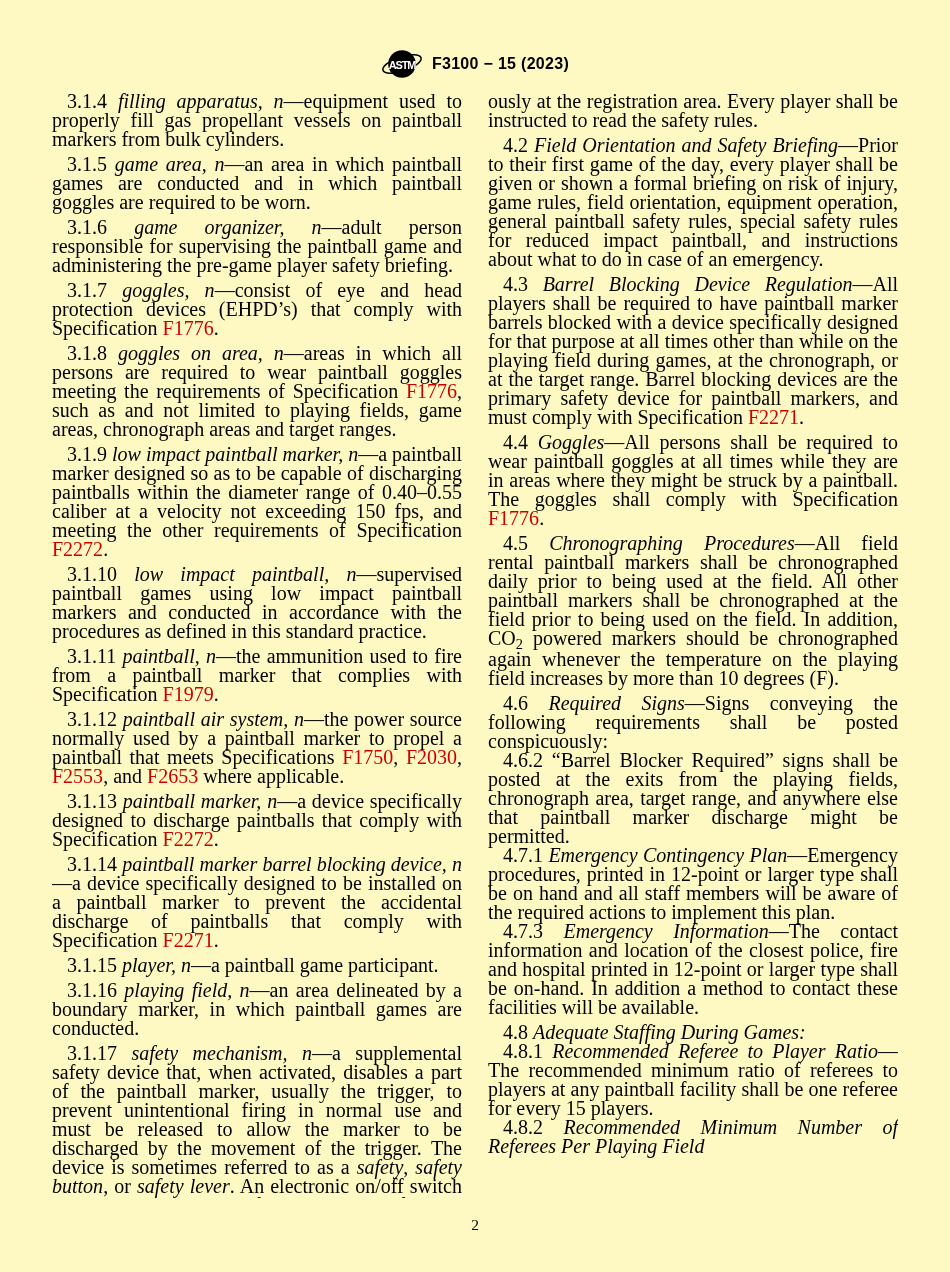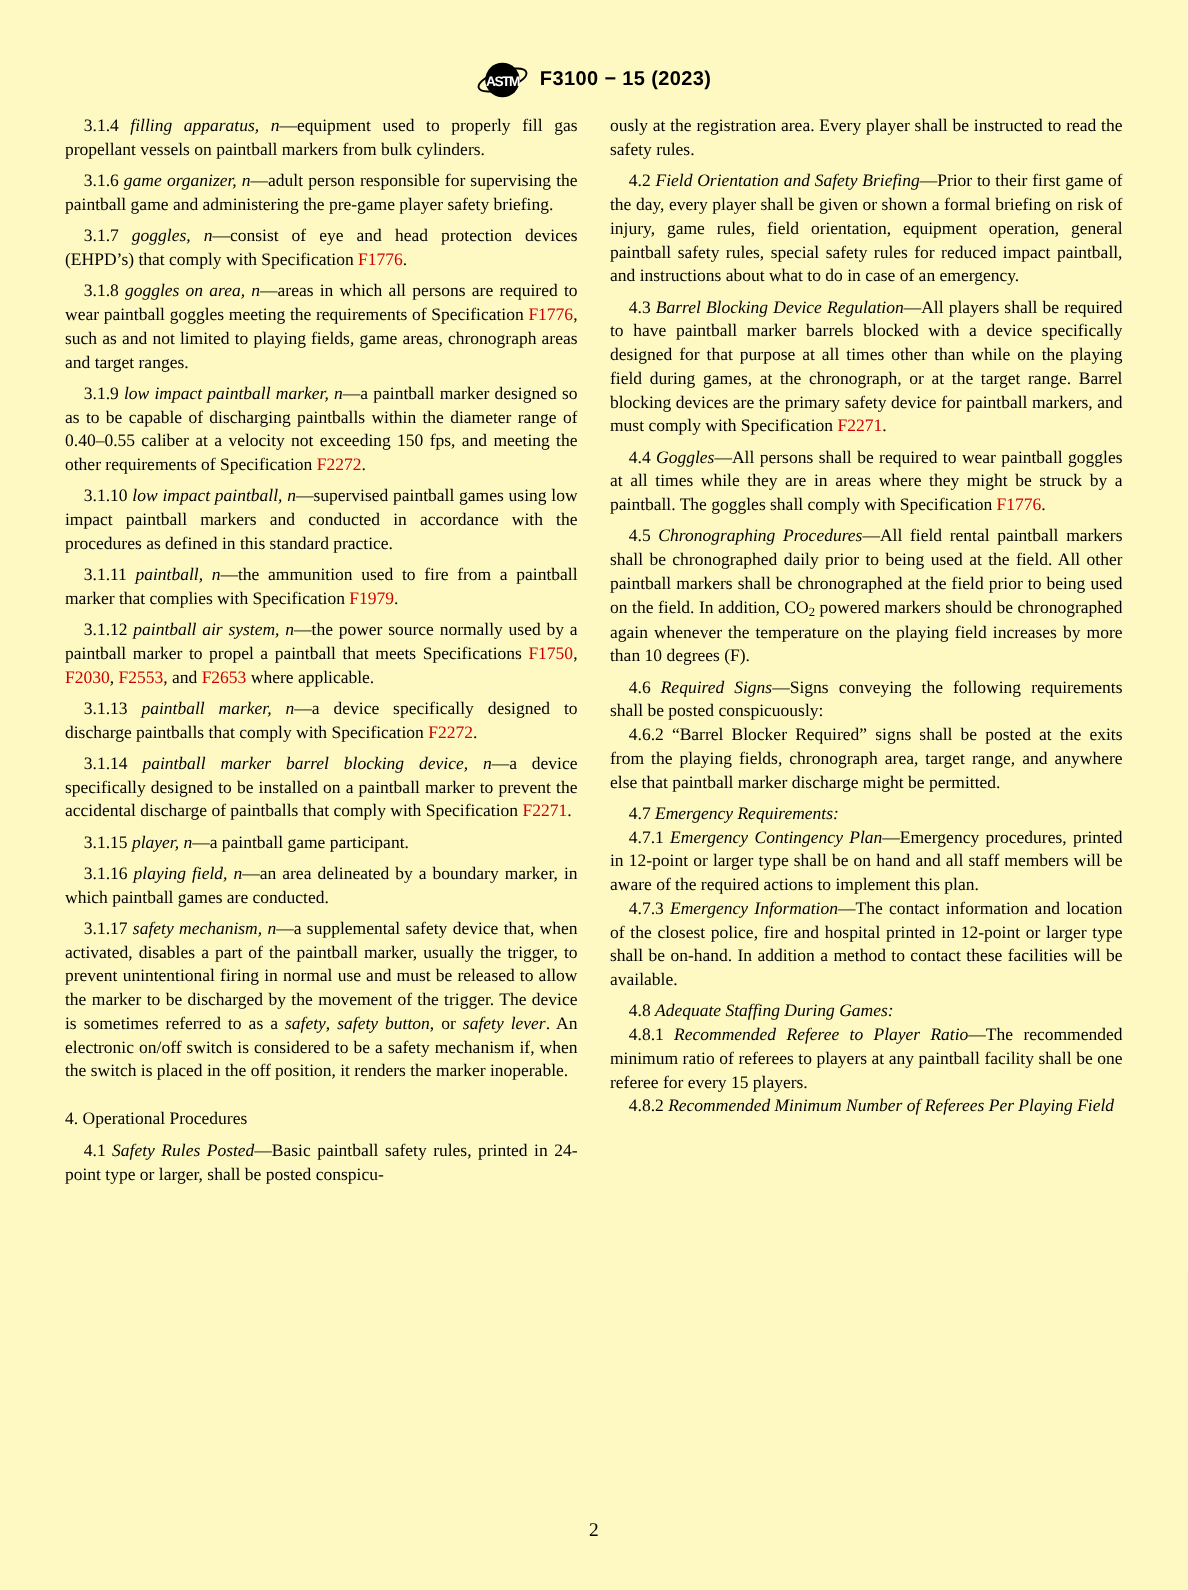--- a/index.html
+++ b/index.html
@@ -18,21 +18,21 @@
   .doc-title{
     font-family:"Liberation Sans", sans-serif;
     font-weight:bold;font-size:16px;letter-spacing:.3px;
   }
   .columns{
     position:absolute;top:92px;left:52px;width:846px;height:1106px;
     display:flex;gap:26px;overflow:hidden;
   }
   .col{
     width:410px;height:100%;
-    font-size:14px;line-height:19px;
+    font-size:20px;line-height:19px;
     text-align:justify;
     overflow:hidden;
     hyphens:auto;
   }
   .col p{margin:0;text-indent:15px;}
   .col p.gap{margin-top:6px;}
   .col p.noindent{text-indent:0;}
   .col p.heading{
     text-indent:0;margin-top:19px;margin-bottom:7px;
     font-weight:bold;text-align:left;
@@ -57,20 +57,21 @@
       <ellipse cx="22" cy="21" rx="21" ry="7.5" fill="none" stroke="#000" stroke-width="1.6" transform="rotate(-18 22 21)"></ellipse>
       <circle cx="22" cy="21" r="14.5" fill="#000"></circle>
       <text x="22" y="26" text-anchor="middle" fill="#fff" font-family="Liberation Sans, sans-serif" font-weight="bold" font-size="11.5" letter-spacing="-1.2">ASTM</text>
     </svg>
     <div class="doc-title">F3100 − 15 (2023)</div>
   </div>
 
   <div class="columns">
     <div class="col">
         <p><span>3.1.4 </span><span class="it">filling apparatus, n</span><span>—equipment used to properly fill gas propellant vessels on paintball markers from bulk cylinders.</span></p>
+        <p class="gap"><span>3.1.5 </span><span class="it">game area, n</span><span>—an area in which paintball games are conducted and in which paintball goggles are required to be worn.</span></p>
         <p class="gap"><span>3.1.6 </span><span class="it">game organizer, n</span><span>—adult person responsible for supervising the paintball game and administering the pre-game player safety briefing.</span></p>
         <p class="gap"><span>3.1.7 </span><span class="it">goggles, n</span><span>—consist of eye and head protection devices (EHPD’s) that comply with Specification </span><span class="lnk">F1776</span><span>.</span></p>
         <p class="gap"><span>3.1.8 </span><span class="it">goggles on area, n</span><span>—areas in which all persons are required to wear paintball goggles meeting the requirements of Specification </span><span class="lnk">F1776</span><span>, such as and not limited to playing fields, game areas, chronograph areas and target ranges.</span></p>
         <p class="gap"><span>3.1.9 </span><span class="it">low impact paintball marker, n</span><span>—a paintball marker designed so as to be capable of discharging paintballs within the diameter range of 0.40–0.55 caliber at a velocity not exceeding 150 fps, and meeting the other requirements of Specification </span><span class="lnk">F2272</span><span>.</span></p>
         <p class="gap"><span>3.1.10 </span><span class="it">low impact paintball, n</span><span>—supervised paintball games using low impact paintball markers and conducted in accordance with the procedures as defined in this standard practice.</span></p>
         <p class="gap"><span>3.1.11 </span><span class="it">paintball, n</span><span>—the ammunition used to fire from a paintball marker that complies with Specification </span><span class="lnk">F1979</span><span>.</span></p>
         <p class="gap"><span>3.1.12 </span><span class="it">paintball air system, n</span><span>—the power source normally used by a paintball marker to propel a paintball that meets Specifications </span><span class="lnk">F1750</span><span>, </span><span class="lnk">F2030</span><span>, </span><span class="lnk">F2553</span><span>, and </span><span class="lnk">F2653</span><span> where applicable.</span></p>
         <p class="gap"><span>3.1.13 </span><span class="it">paintball marker, n</span><span>—a device specifically designed to discharge paintballs that comply with Specification </span><span class="lnk">F2272</span><span>.</span></p>
         <p class="gap"><span>3.1.14 </span><span class="it">paintball marker barrel blocking device, n</span><span>—a device specifically designed to be installed on a paintball marker to prevent the accidental discharge of paintballs that comply with Specification </span><span class="lnk">F2271</span><span>.</span></p>
         <p class="gap"><span>3.1.15 </span><span class="it">player, n</span><span>—a paintball game participant.</span></p>
@@ -80,21 +81,20 @@
         <p><span>4.1 </span><span class="it">Safety Rules Posted</span><span>—Basic paintball safety rules, printed in 24-point type or larger, shall be posted conspicu-</span></p>
       </div>
     <div class="col">
         <p class="noindent"><span>ously at the registration area. Every player shall be instructed to read the safety rules.</span></p>
         <p class="gap"><span>4.2 </span><span class="it">Field Orientation and Safety Briefing</span><span>—Prior to their first game of the day, every player shall be given or shown a formal briefing on risk of injury, game rules, field orientation, equipment operation, general paintball safety rules, special safety rules for reduced impact paintball, and instructions about what to do in case of an emergency.</span></p>
         <p class="gap"><span>4.3 </span><span class="it">Barrel Blocking Device Regulation</span><span>—All players shall be required to have paintball marker barrels blocked with a device specifically designed for that purpose at all times other than while on the playing field during games, at the chronograph, or at the target range. Barrel blocking devices are the primary safety device for paintball markers, and must comply with Specification </span><span class="lnk">F2271</span><span>.</span></p>
         <p class="gap"><span>4.4 </span><span class="it">Goggles</span><span>—All persons shall be required to wear paintball goggles at all times while they are in areas where they might be struck by a paintball. The goggles shall comply with Specification </span><span class="lnk">F1776</span><span>.</span></p>
         <p class="gap"><span>4.5 </span><span class="it">Chronographing Procedures</span><span>—All field rental paintball markers shall be chronographed daily prior to being used at the field. All other paintball markers shall be chronographed at the field prior to being used on the field. In addition, CO</span><span class="sub">2</span><span> powered markers should be chronographed again whenever the temperature on the playing field increases by more than 10 degrees (F).</span></p>
         <p class="gap"><span>4.6 </span><span class="it">Required Signs</span><span>—Signs conveying the following requirements shall be posted conspicuously:</span></p>
         <p><span>4.6.2 “Barrel Blocker Required” signs shall be posted at the exits from the playing fields, chronograph area, target range, and anywhere else that paintball marker discharge might be permitted.</span></p>
-        <p class="gap"><span>4.7 </span><span class="it">Emergency Requirements:</span></p>
         <p><span>4.7.1 </span><span class="it">Emergency Contingency Plan</span><span>—Emergency procedures, printed in 12-point or larger type shall be on hand and all staff members will be aware of the required actions to implement this plan.</span></p>
         <p><span>4.7.3 </span><span class="it">Emergency Information</span><span>—The contact information and location of the closest police, fire and hospital printed in 12-point or larger type shall be on-hand. In addition a method to contact these facilities will be available.</span></p>
         <p class="gap"><span>4.8 </span><span class="it">Adequate Staffing During Games:</span></p>
         <p><span>4.8.1 </span><span class="it">Recommended Referee to Player Ratio</span><span>—The recommended minimum ratio of referees to players at any paintball facility shall be one referee for every 15 players.</span></p>
         <p><span>4.8.2 </span><span class="it">Recommended Minimum Number of Referees Per Playing Field</span></p>
       </div>
   </div>
 
   <div class="footer">2</div>
 

